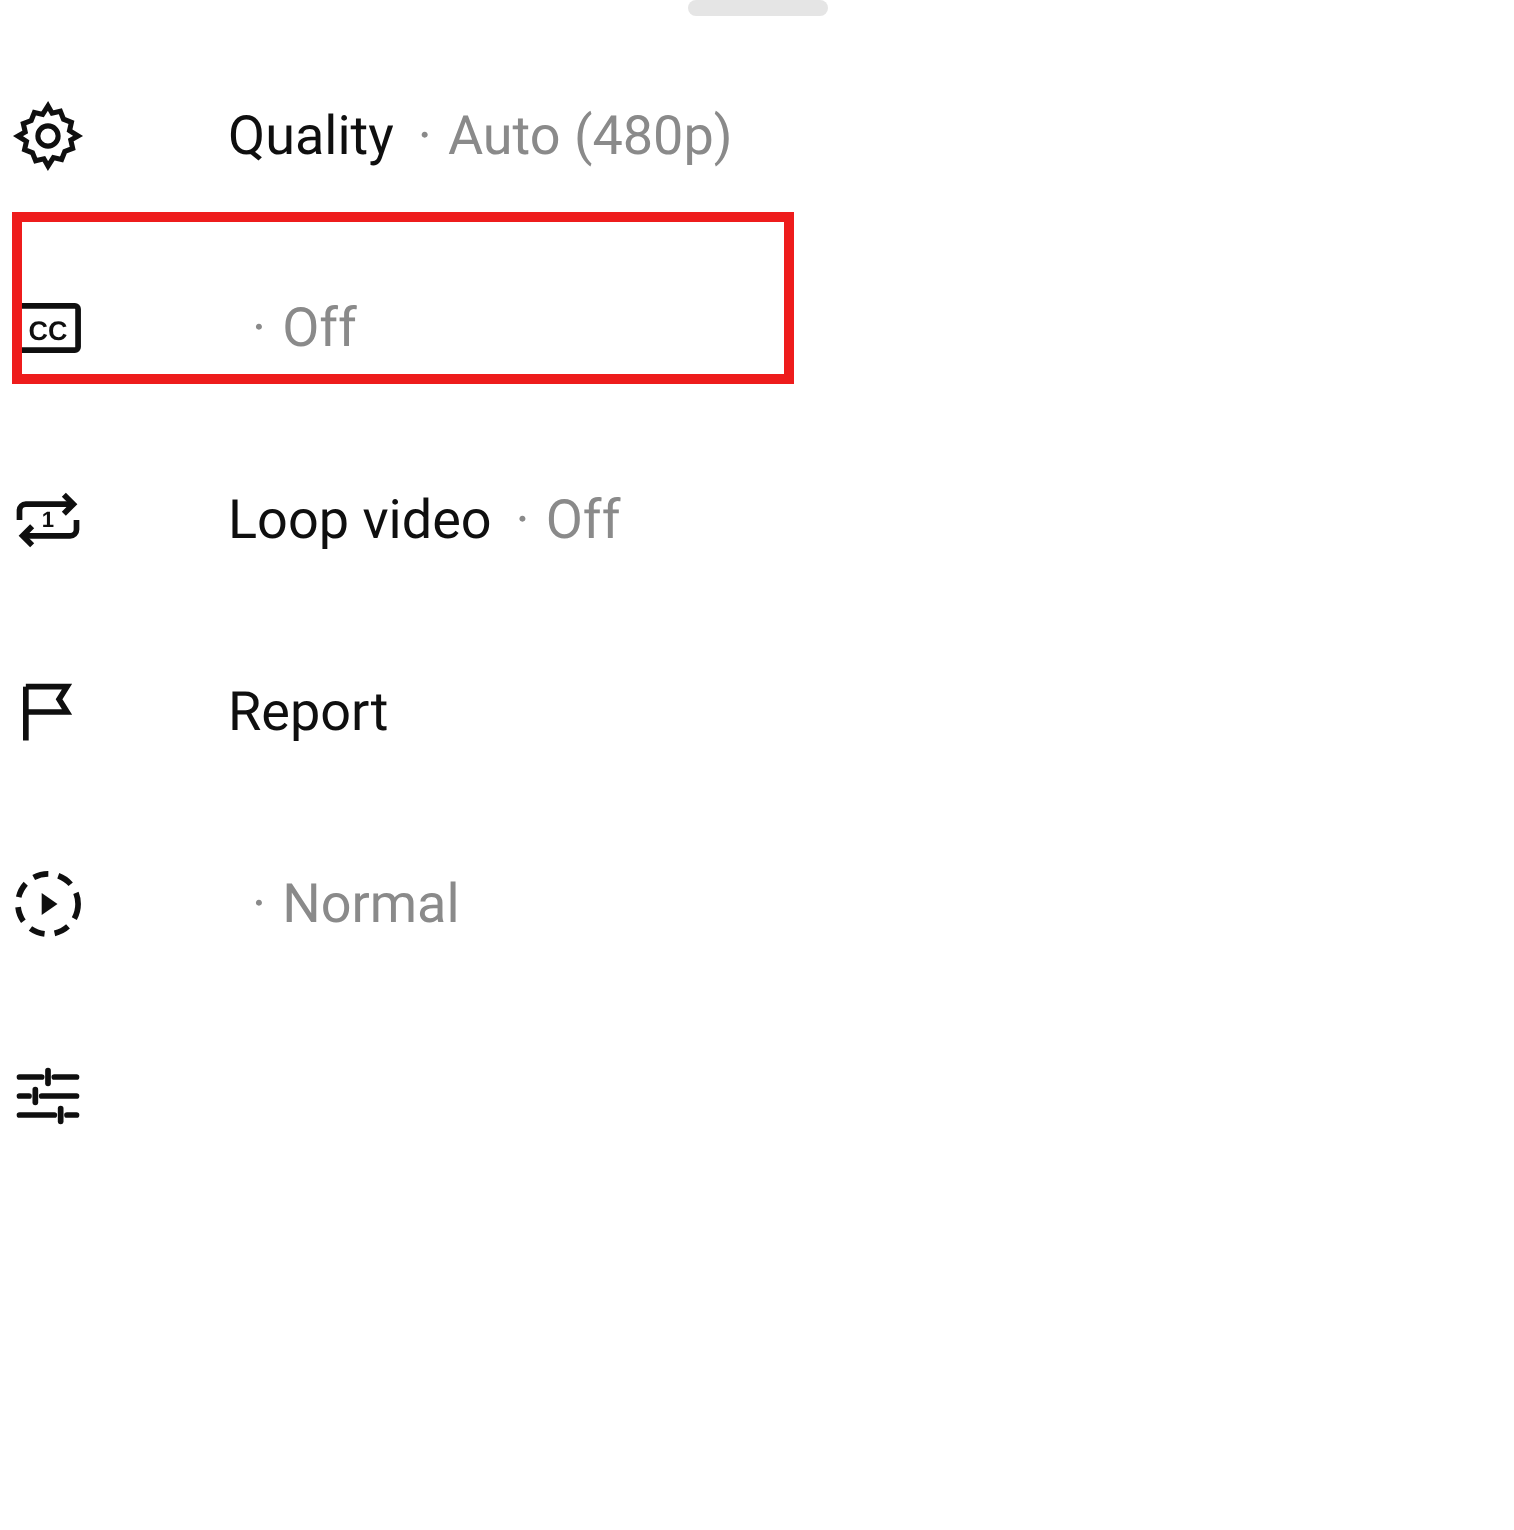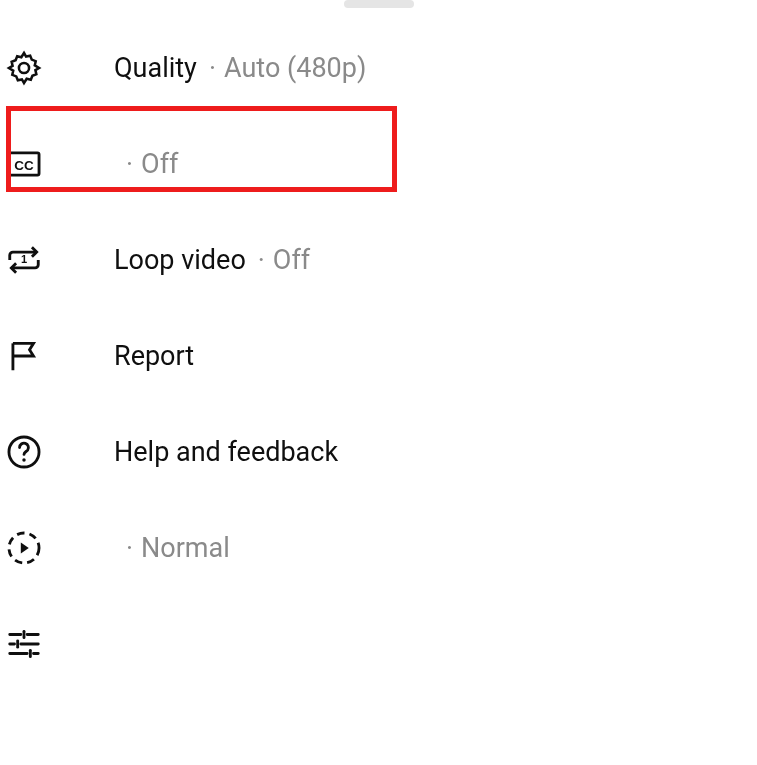--- a/index.html
+++ b/index.html
@@ -127,32 +127,20 @@
       <svg width="38" height="38" viewBox="0 0 24 24" fill="none" stroke="#0f0f0f" stroke-width="1.8">
         <path d="M5 21V4"></path>
         <path d="M5 4h13l-2.5 4L18 12H5"></path>
       </svg>
     </span>
     <span class="label-wrap">
       <span class="label">Report</span>
     </span>
   </div>
 
-  <div class="menu-item">
-    <span class="icon-wrap">
-      <svg width="38" height="38" viewBox="0 0 24 24" fill="none" stroke="#0f0f0f" stroke-width="1.8">
-        <circle cx="12" cy="12" r="9.5"></circle>
-        <path d="M9.2 9.2a2.8 2.8 0 115.1 1.6c-.8 1-2.3 1.3-2.3 2.7" stroke-linecap="round"></path>
-        <circle cx="12" cy="17" r="1.1" fill="#0f0f0f" stroke="none"></circle>
-      </svg>
-    </span>
-    <span class="label-wrap">
-      <span class="label">Help and feedback</span>
-    </span>
-  </div>
 
   <div class="menu-item">
     <span class="icon-wrap">
       <svg width="38" height="38" viewBox="0 0 24 24" fill="none" stroke="#0f0f0f" stroke-width="1.8">
         <circle cx="12" cy="12" r="9.5" stroke-dasharray="4.8 3.2"></circle>
         <path d="M10 8.5l5 3.5-5 3.5z" fill="#0f0f0f" stroke="none"></path>
       </svg>
     </span>
     <span class="label-wrap">
       <span class="separator">·</span>

